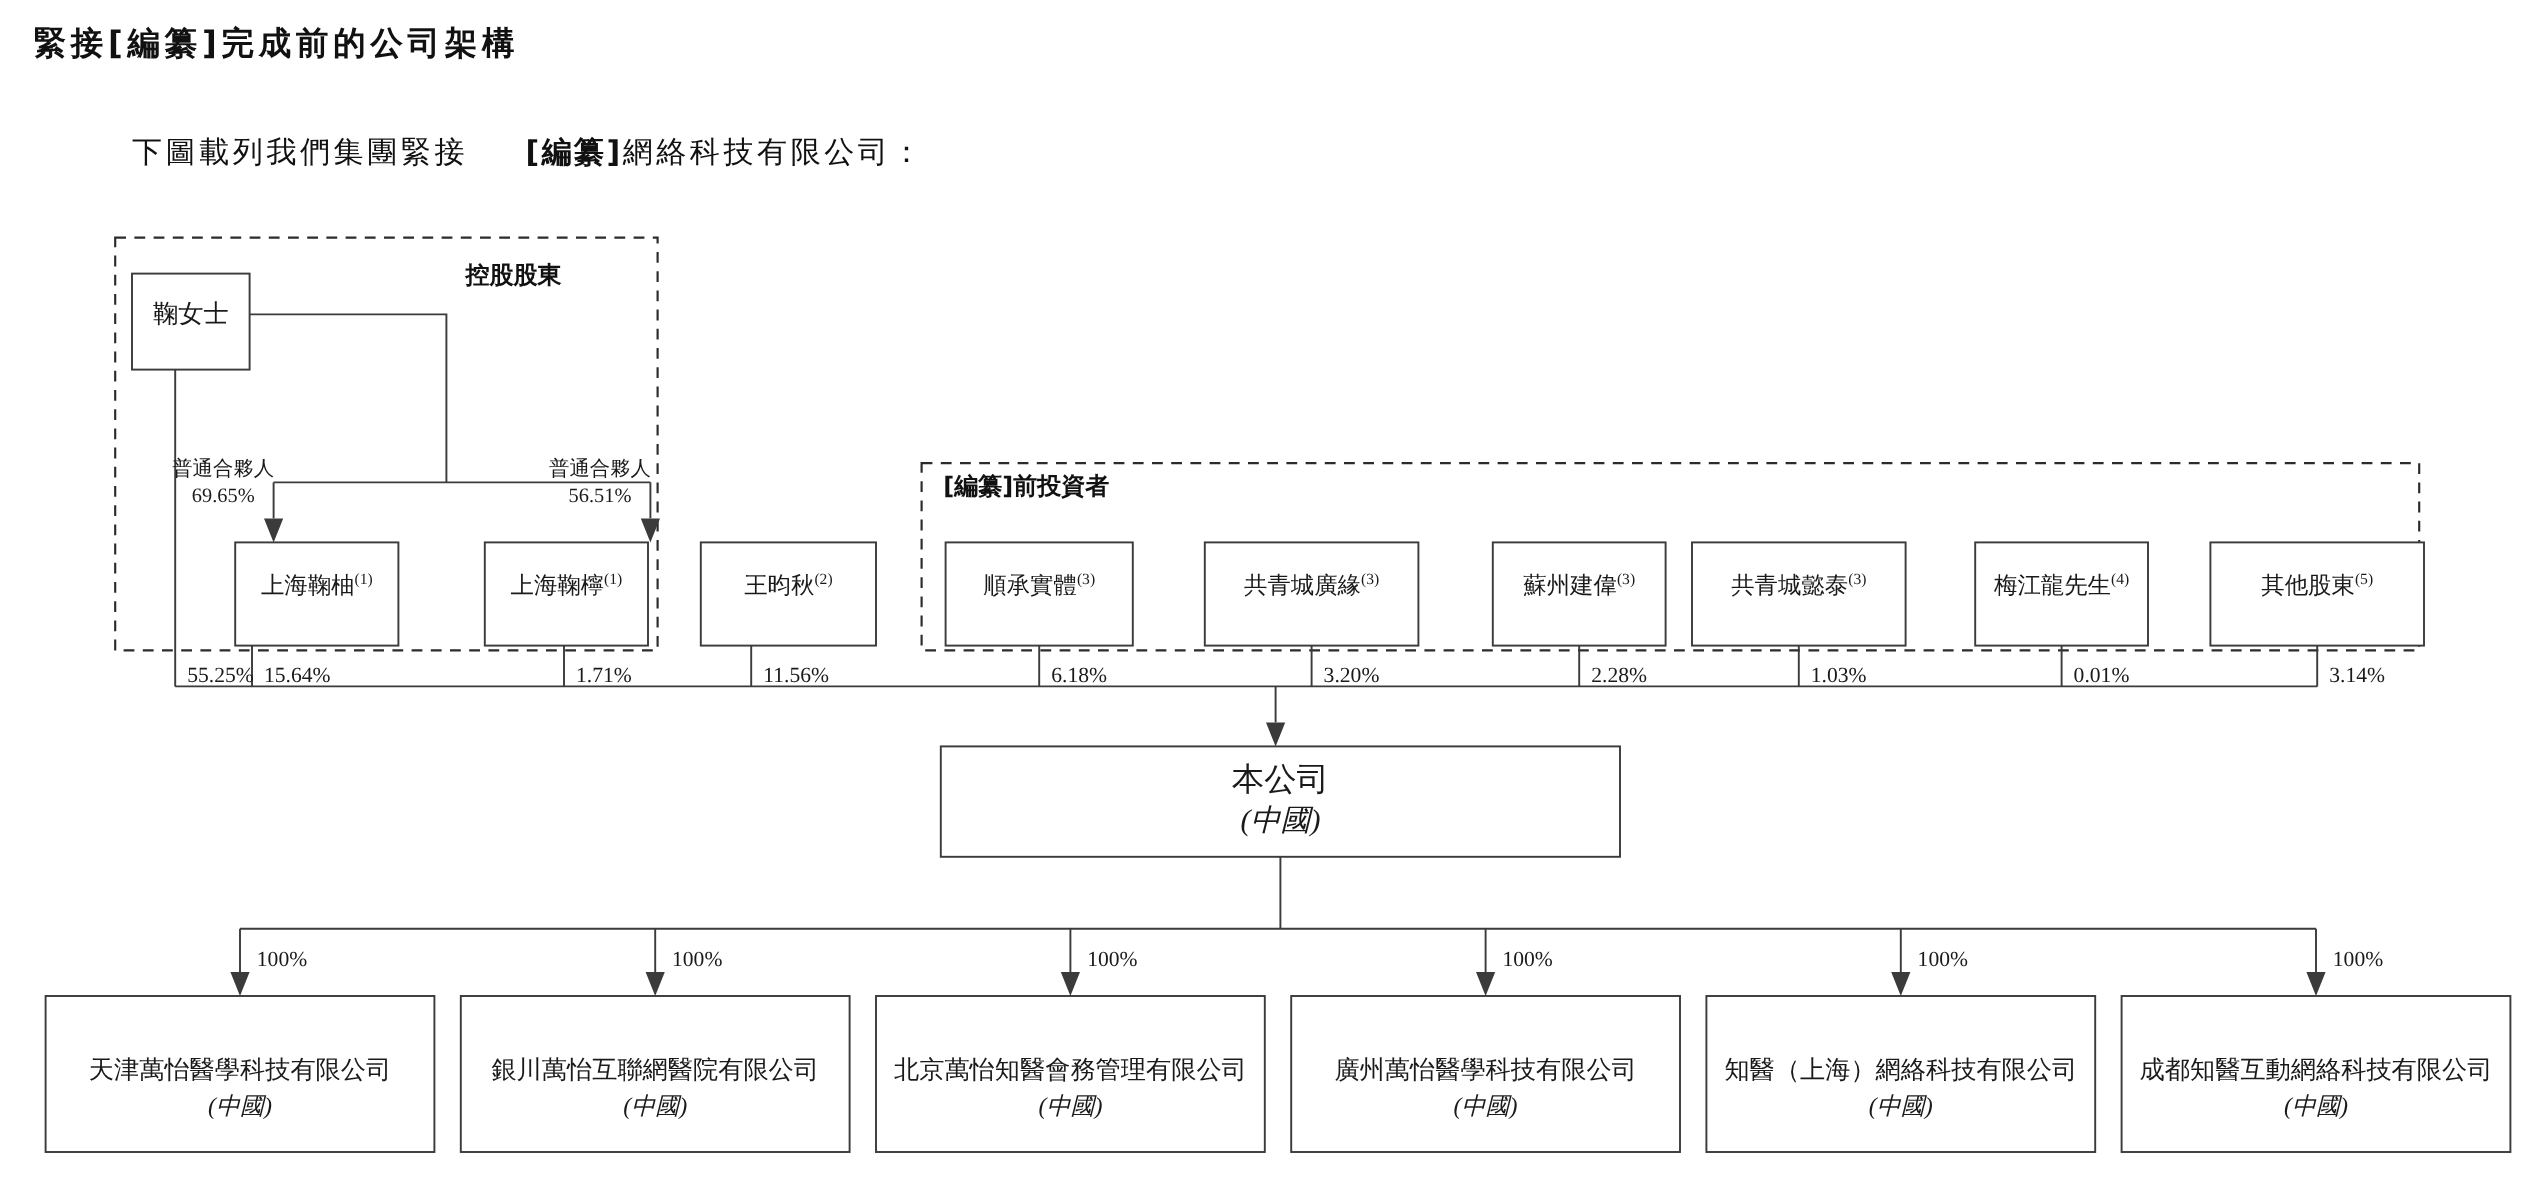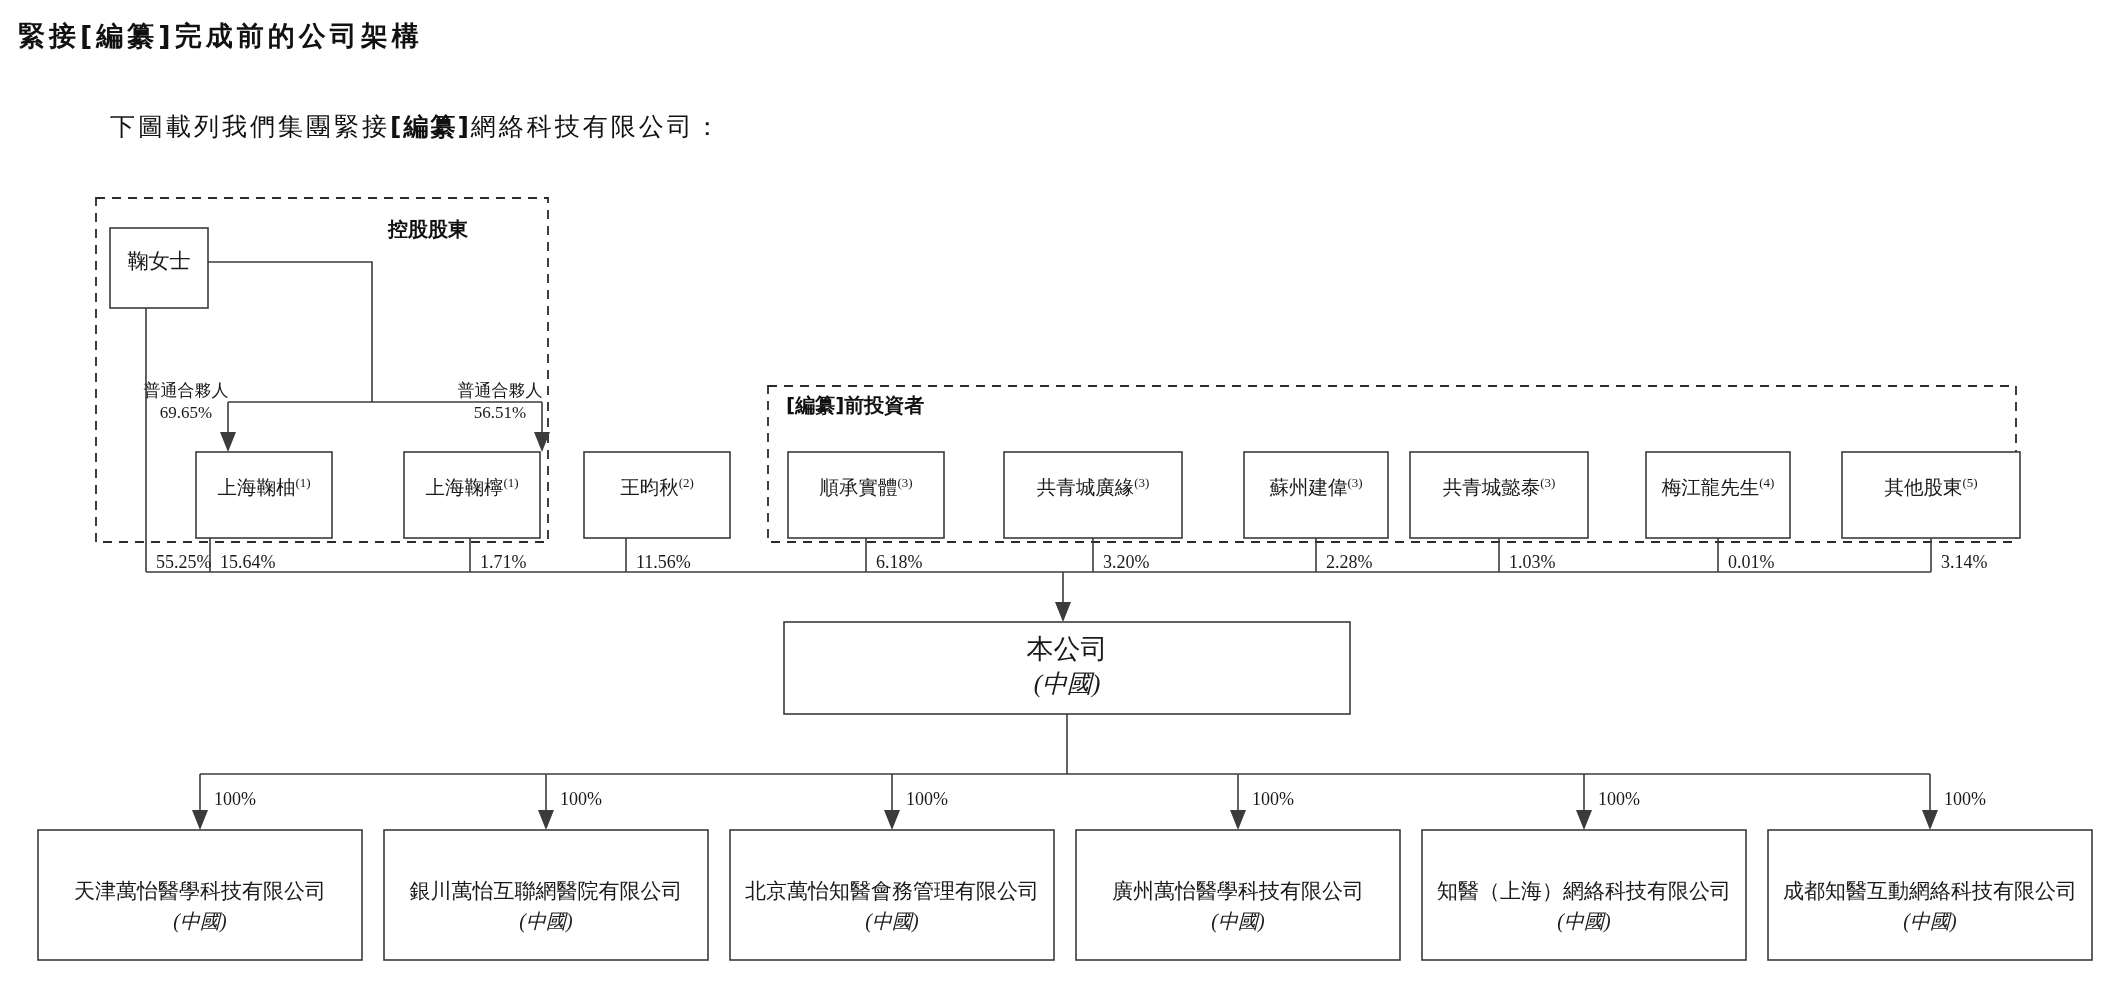--- a/index.html
+++ b/index.html
@@ -1,20 +1,20 @@
 <!DOCTYPE html>
 <html><head>
 <meta charset="utf-8">
 <style>
   html,body{margin:0;padding:0;background:#fff;}
   body{width:2112px;height:982px;font-family:"Liberation Serif",serif;color:#1a1a1a;overflow:hidden;}
   #page{position:relative;width:2112px;height:982px;}
-  #title{position:absolute;left:18px;top:18px;font-family:"DejaVu Sans",sans-serif;font-weight:bold;font-size:27px;letter-spacing:4px;color:#111;}
+  #title{position:absolute;left:28px;top:18px;font-family:"DejaVu Sans",sans-serif;font-weight:bold;font-size:27px;letter-spacing:4px;color:#111;}
   #intro{position:absolute;left:110px;top:110px;font-family:"Liberation Serif",serif;font-size:25px;letter-spacing:3px;color:#111;white-space:nowrap;}
-  #intro b{font-family:"DejaVu Sans",sans-serif;font-weight:bold;letter-spacing:2px;}
+  #intro b{font-family:"DejaVu Sans",sans-serif;font-weight:bold;letter-spacing:2px;margin-left:48px;}
   svg{position:absolute;left:0;top:0;}
   .bx{fill:#fff;stroke:#3b3b3b;stroke-width:1.6;}
   .ln{stroke:#3b3b3b;stroke-width:1.6;fill:none;}
   .dash{fill:none;stroke:#2b2b2b;stroke-width:1.8;stroke-dasharray:9 7;}
   .nm{font-family:"Liberation Serif",serif;font-size:21px;fill:#1a1a1a;text-anchor:middle;}
   .nm-sm{font-family:"Liberation Serif",serif;font-size:19.5px;fill:#1a1a1a;text-anchor:middle;}
   .sup{font-size:13px;}
   .ital{font-family:"Liberation Serif",serif;font-style:italic;font-size:20px;fill:#1a1a1a;text-anchor:middle;}
   .big{font-family:"Liberation Serif",serif;font-size:27px;fill:#1a1a1a;text-anchor:middle;}
   .bigi{font-family:"Liberation Serif",serif;font-style:italic;font-size:25px;fill:#1a1a1a;text-anchor:middle;}

